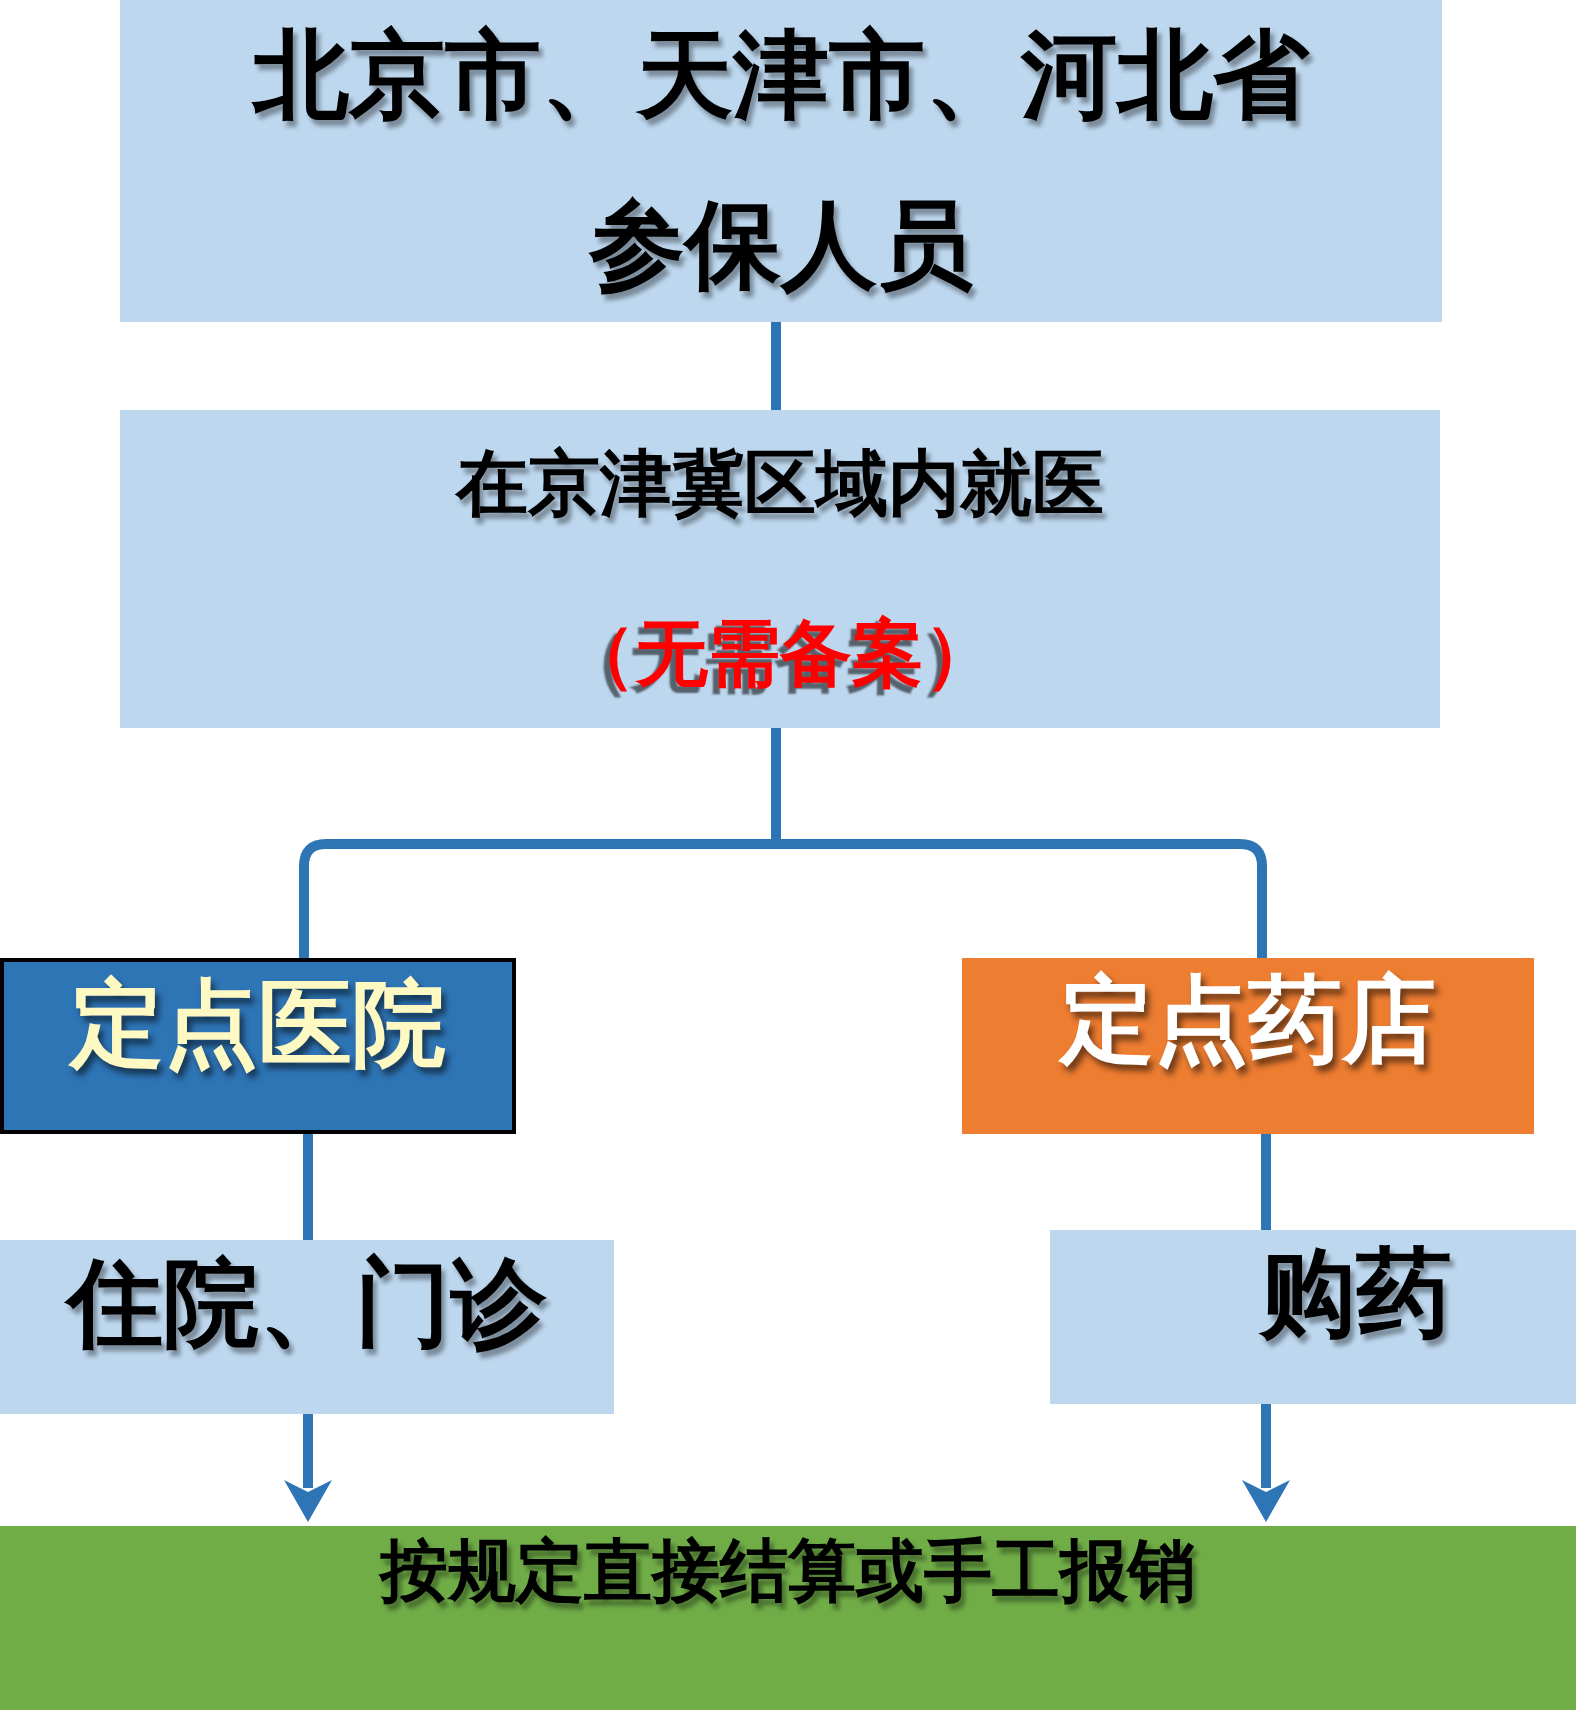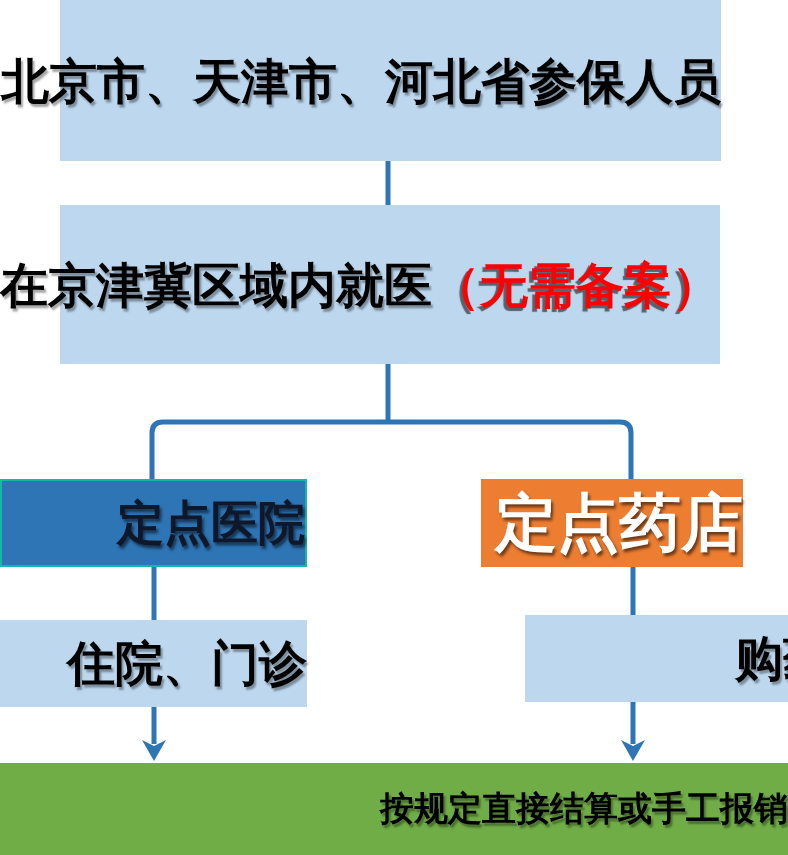--- a/index.html
+++ b/index.html
@@ -14,53 +14,53 @@
   }
   #connector-layer {
     position: absolute;
     left: 0; top: 0;
     width: 788px; height: 855px;
     z-index: 0;
   }
   .node {
     position: absolute;
     display: flex;
-    flex-direction: row;
+    flex-direction: column;
     align-items: center;
-    justify-content: flex-end;
+    justify-content: space-between;
     text-align: center;
     box-sizing: border-box;
     z-index: 1;
     white-space: nowrap;
   }
   .light-blue { background: #BDD7EE; color: #000000; }
   .black-text-shadow { text-shadow: 2px 3px 2px rgba(0,0,0,0.35); }
   .white-text-shadow { text-shadow: 2px 3px 3px rgba(0,0,0,0.55); }
 
   #box-insured {
     left: 60px; top: 0; width: 661px; height: 161px;
     font-size: 48px; line-height: 76px;
   }
   #box-treatment {
     left: 60px; top: 205px; width: 660px; height: 159px;
-    font-size: 48px; line-height: 74px;
+    font-size: 36px; line-height: 74px;
   }
   #box-treatment .note-line {
     color: #FF0000;
     text-shadow: -3px 3px 1px rgba(0,0,0,0.55);
   }
   #box-hospital {
-    left: 0; top: 479px; width: 307px; height: 88px;
-    background: #2E75B6; border: 2px solid #14b8a6;
-    color: #0f172a; font-size: 47px;
+    left: 0; top: 479px; width: 258px; height: 88px;
+    background: #2E75B6; border: 2px solid #000000;
+    color: #fef9c3; font-size: 47px;
   }
   #box-pharmacy {
-    left: 481px; top: 479px; width: 262px; height: 88px;
+    left: 481px; top: 479px; width: 286px; height: 88px;
     background: #ED7D31;
-    color: #FFFFFF; font-size: 62px;
+    color: #FFFFFF; font-size: 47px;
   }
   #box-inpatient {
     left: 0; top: 620px; width: 307px; height: 87px;
     font-size: 48px;
     font-family: Liberation Mono, monospace;
   }
   #box-purchase {
     left: 481px; top: 615px; width: 306px; height: 87px;
     font-size: 48px;
     margin-left: 44px;

